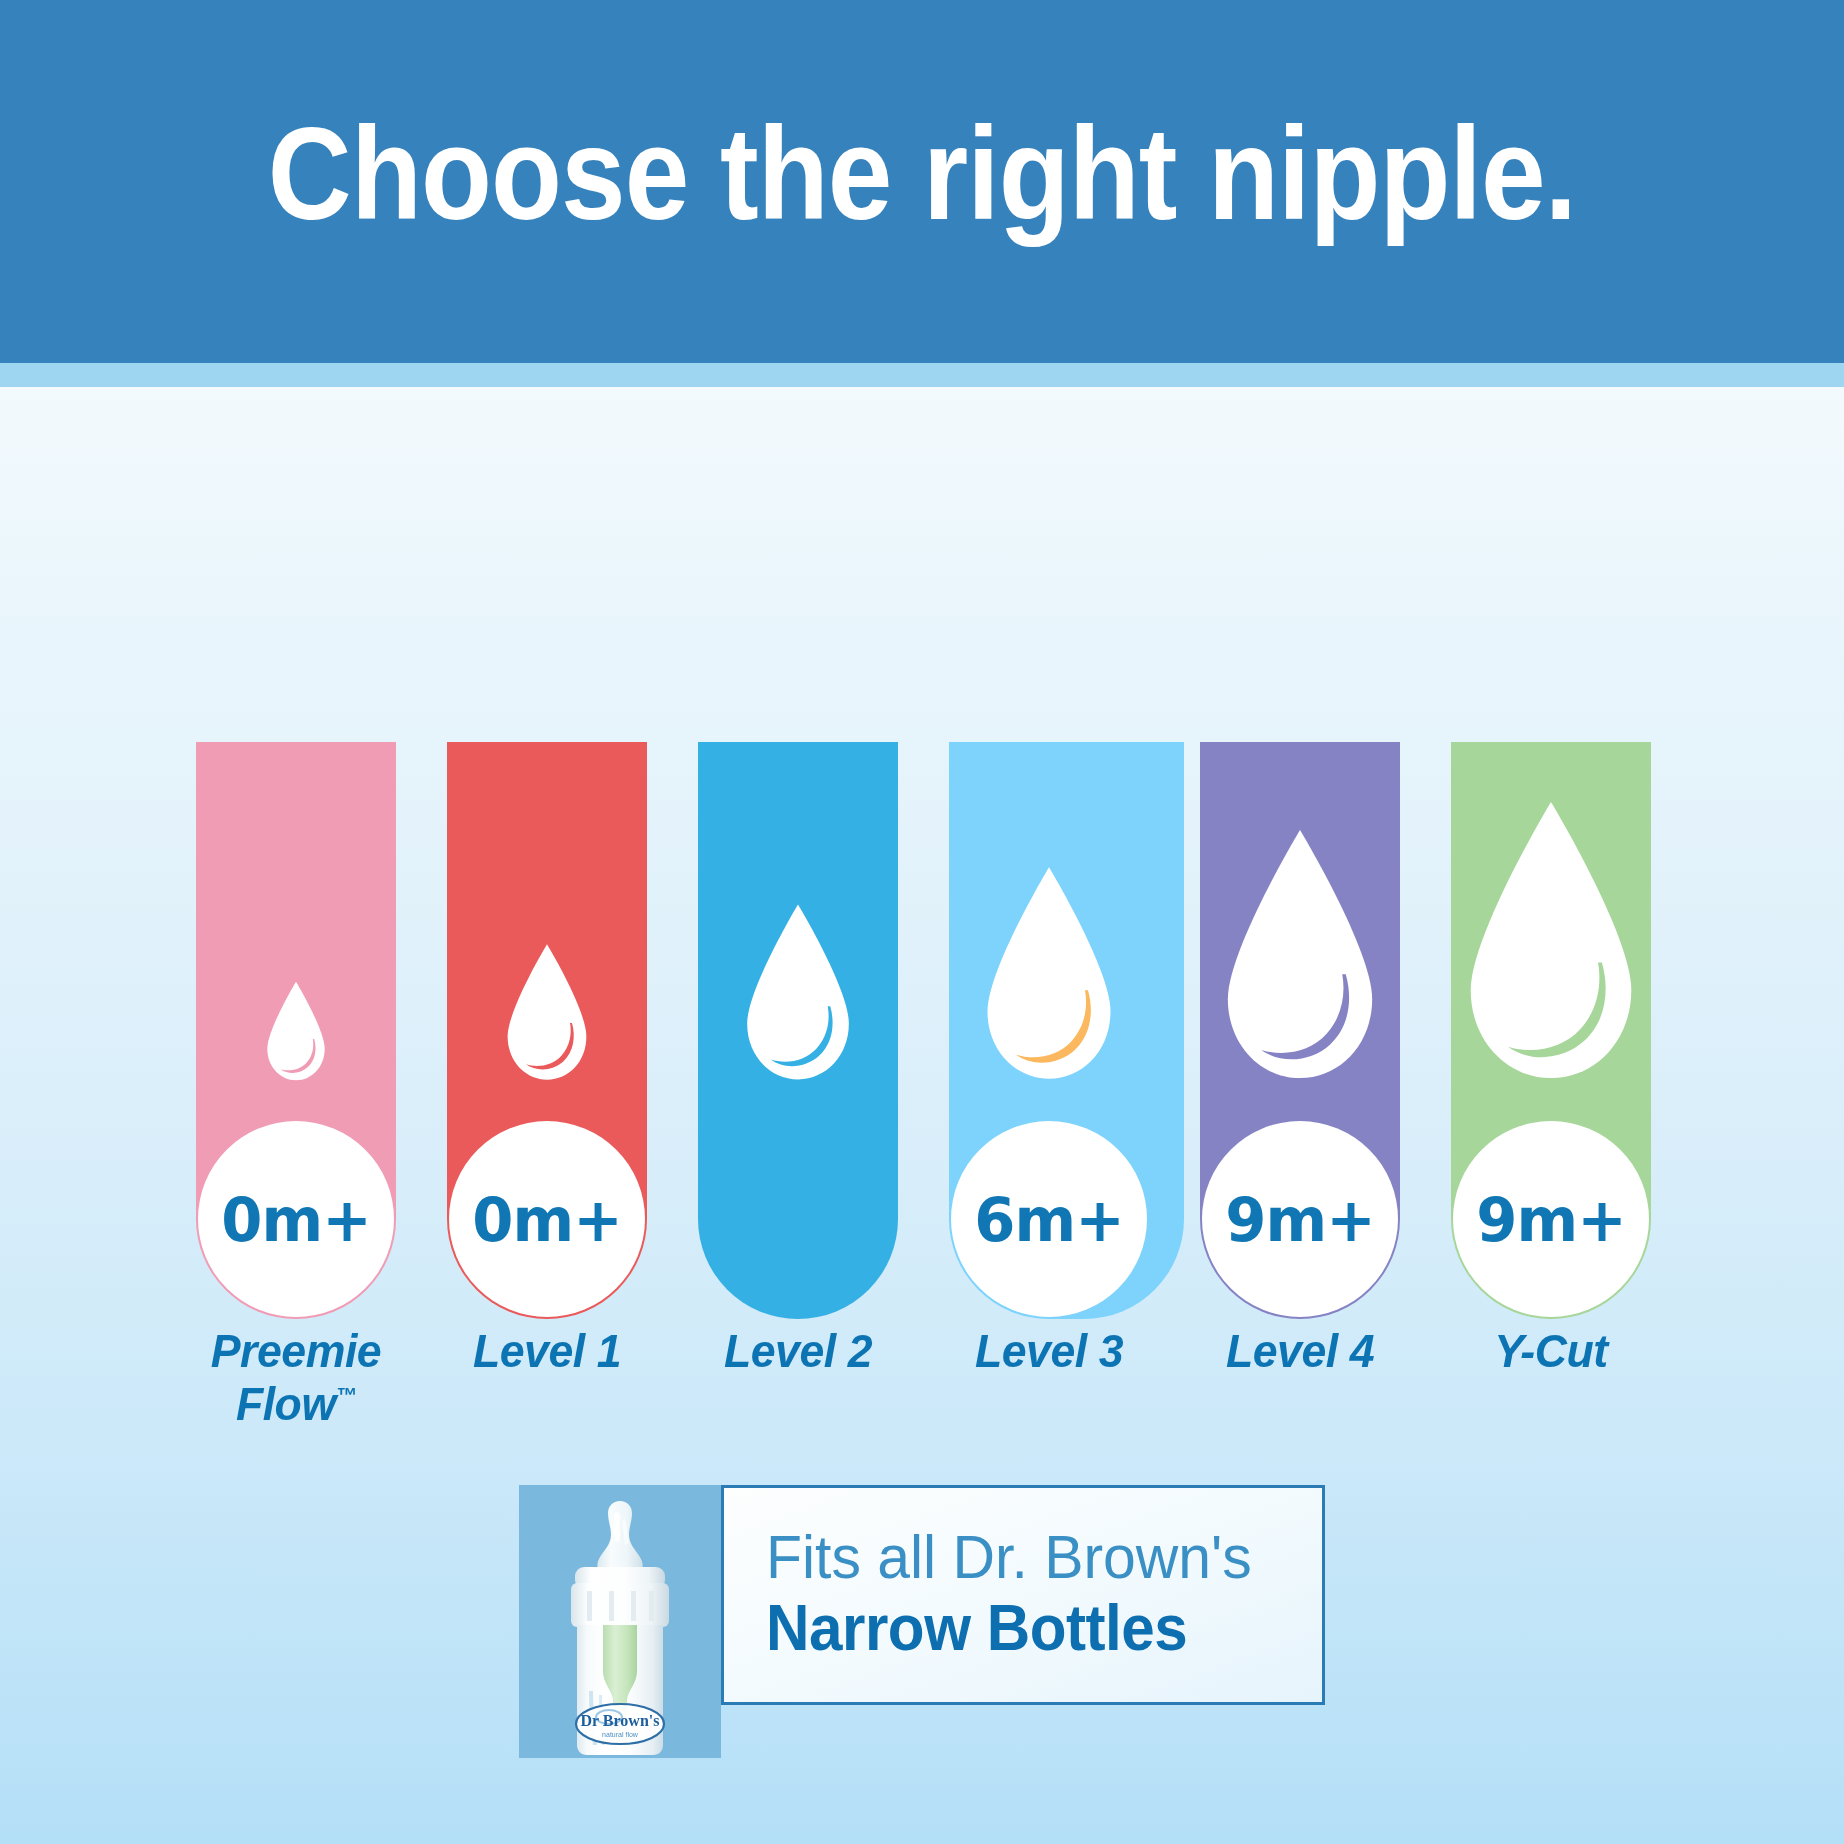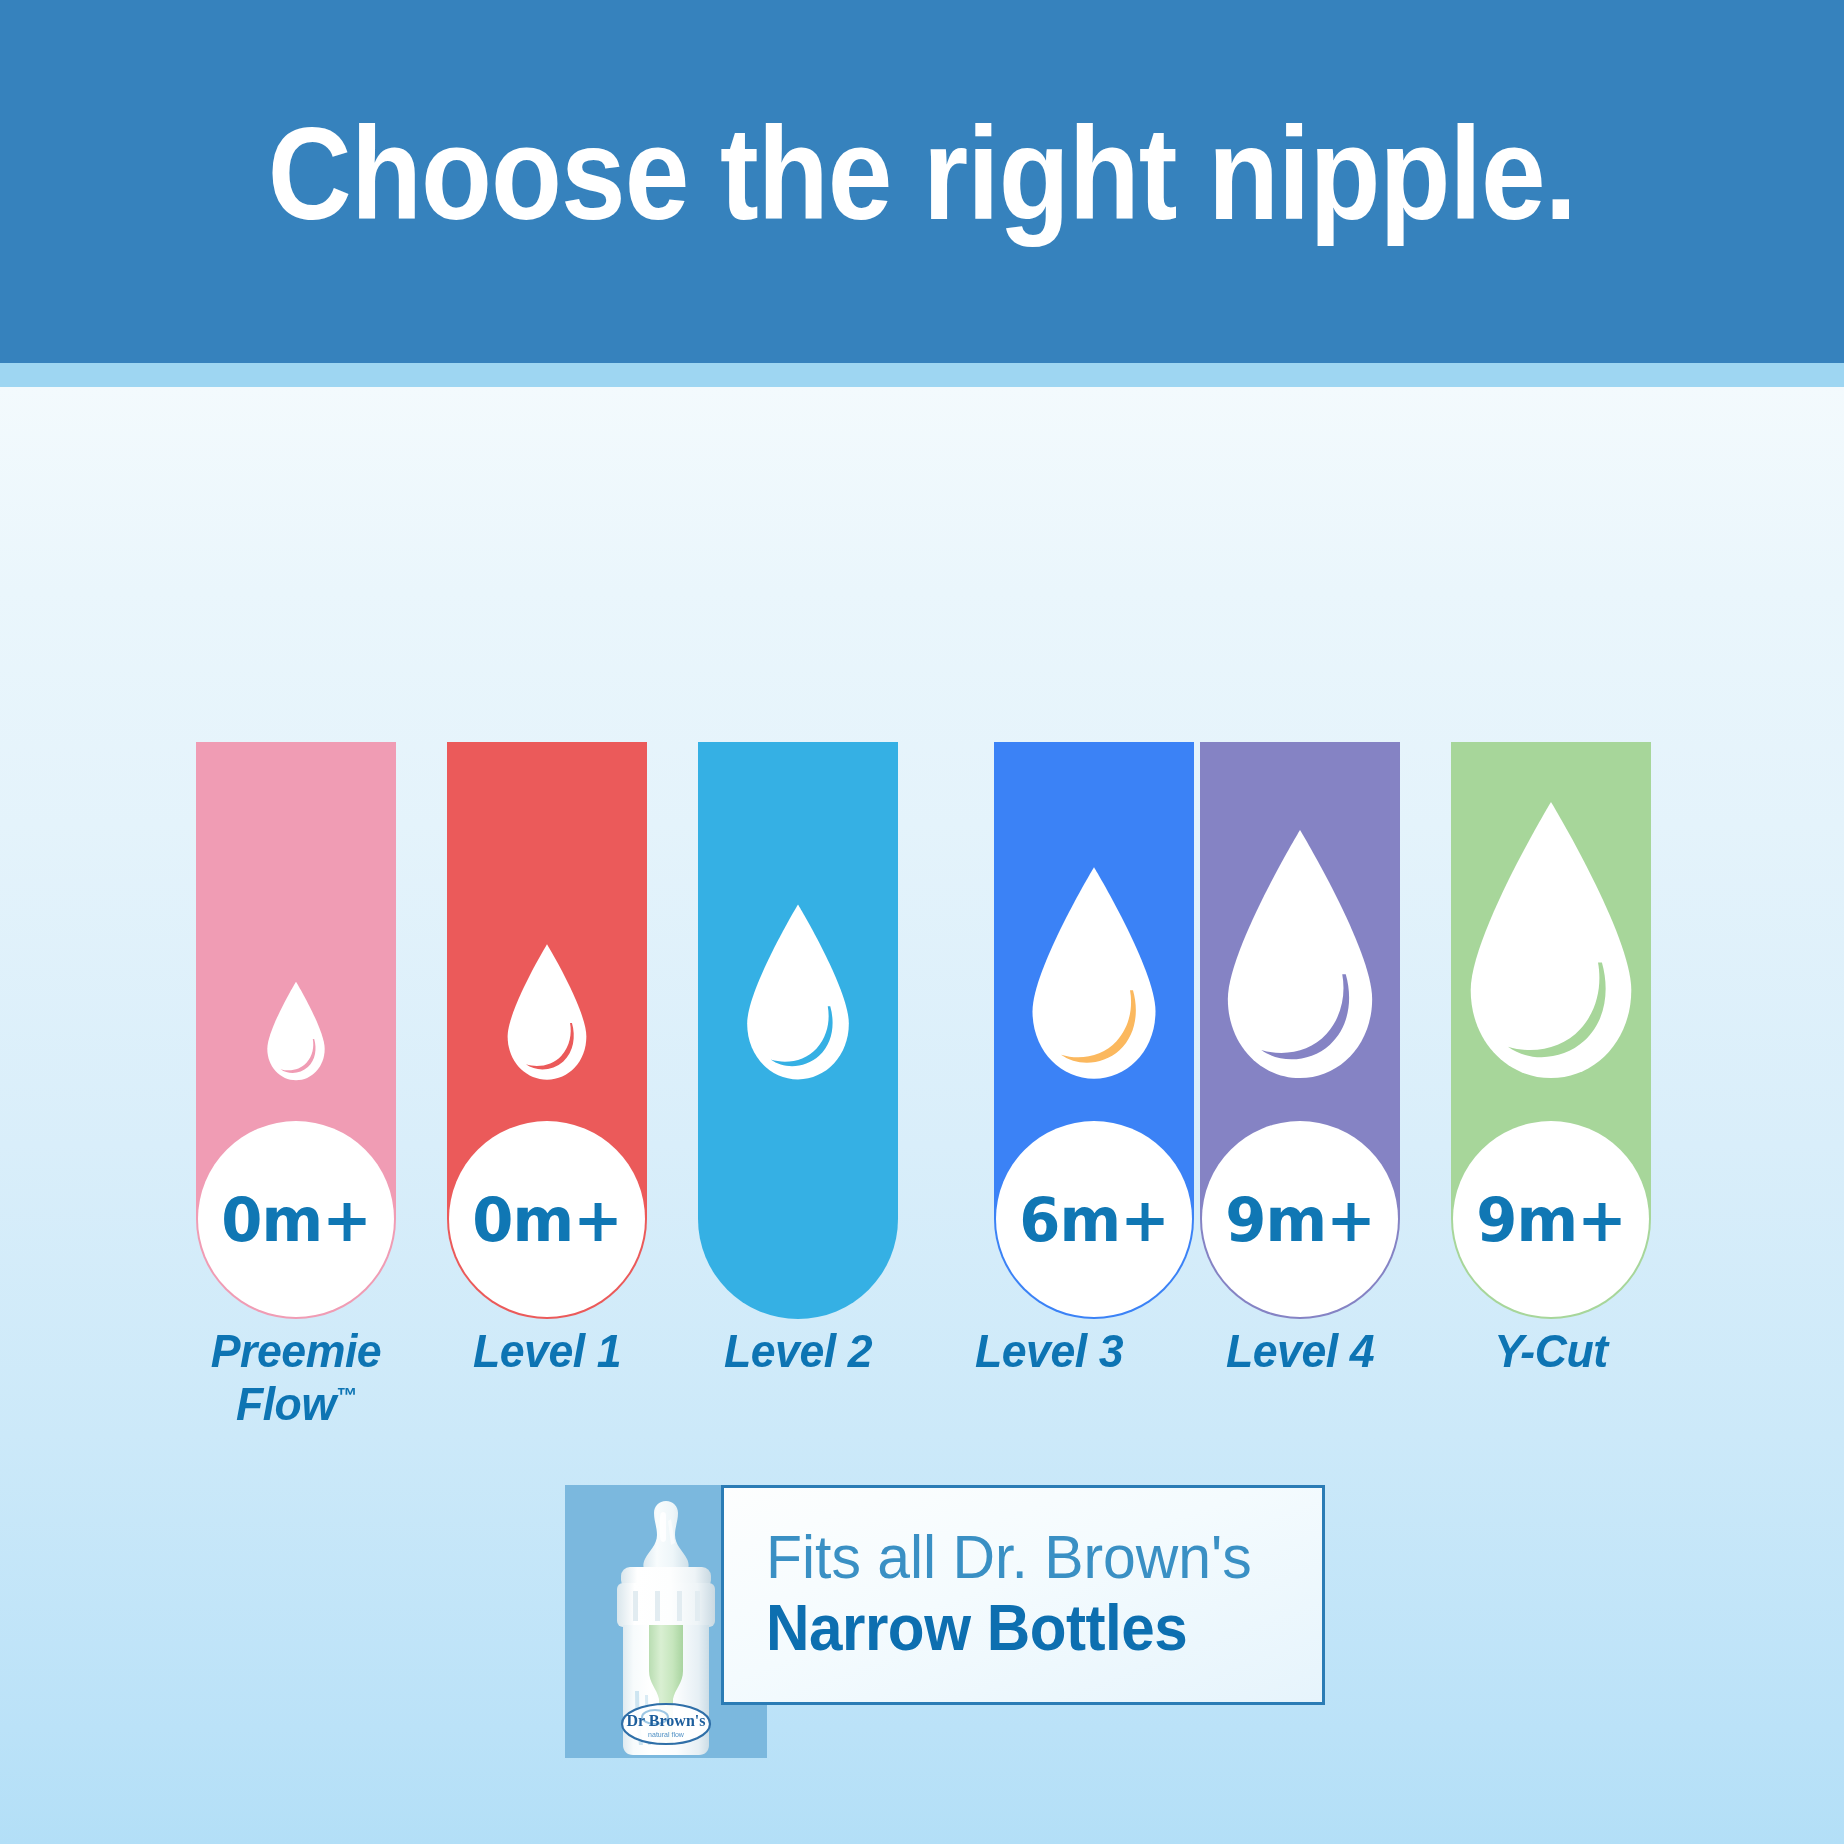--- a/index.html
+++ b/index.html
@@ -113,21 +113,21 @@
     top: 0;
     width: 200px;
     height: 577px;
     border-bottom-left-radius: 100px;
     border-bottom-right-radius: 100px;
     margin-top: 14px;
   }
   .col-0 { left: 0px;    background: #f09cb4; }
   .col-1 { left: 251px;  background: #eb5a5a; }
   .col-2 { left: 502px;  background: #35b0e4; }
-  .col-3 { left: 798px;  background: #3b82f6; }
+  .col-3 { left: 753px;  background: #7dd3fc; padding-left: 35px; }
   .col-4 { left: 1004px; background: #8583c4; }
   .col-5 { left: 1255px; background: #a7d69a; }
 
   .drop-wrap {
     position: absolute;
     left: 0;
     bottom: 237px;
     width: 200px;
     display: flex;
     justify-content: center;
@@ -200,21 +200,20 @@
     width: 806px;
     height: 273px;
   }
   .fit-photo {
     position: absolute;
     left: 0; top: 0;
     width: 202px;
     height: 273px;
     background: #7bb8de;
     overflow: hidden;
-    margin-left: 46px;
   }
   .fit-panel {
     position: absolute;
     left: 202px;
     top: 0;
     width: 604px;
     height: 220px;
     box-sizing: border-box;
     border: 3px solid #2b7cb5;
     background: linear-gradient(160deg, #fdfefe 0%, #f4fbfe 45%, #e6f4fc 100%);

